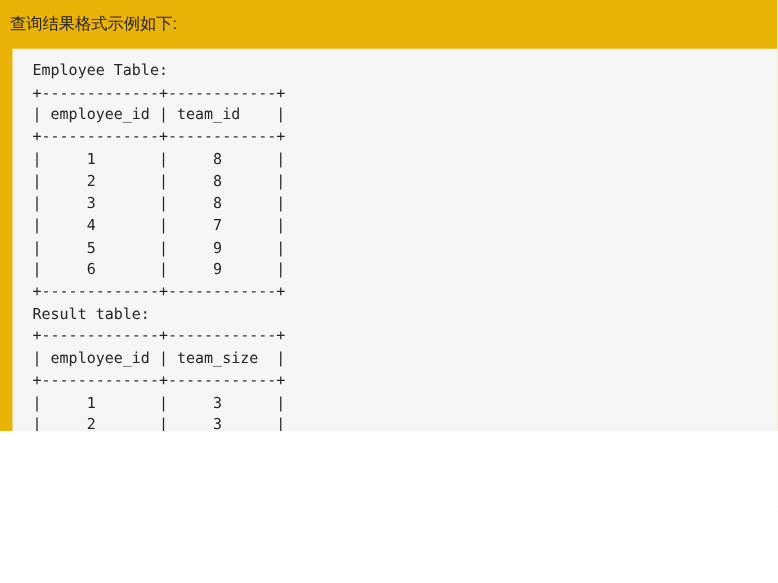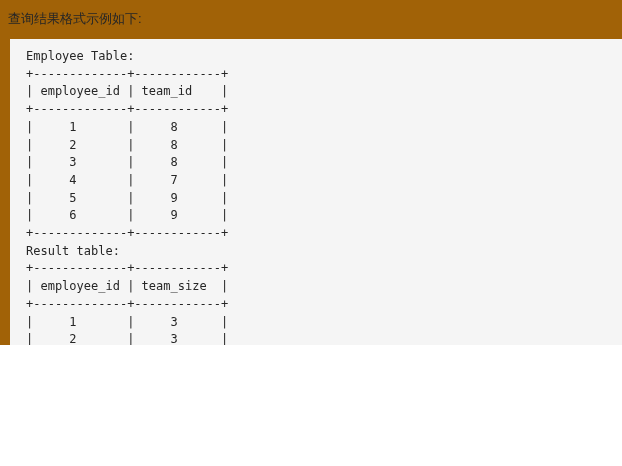--- a/index.html
+++ b/index.html
@@ -6,21 +6,21 @@
     margin: 0;
     padding: 0;
     background: #ffffff;
     font-family: "Liberation Sans", sans-serif;
   }
   .page {
     position: relative;
     width: 622px;
     height: 345px;
     overflow: hidden;
-    background: #a16207;
+    background: #eab308;
   }
   .intro {
     position: absolute;
     left: 8px;
     top: 10px;
     margin: 0;
     font-size: 13px;
     line-height: 17px;
     color: #262626;
     white-space: nowrap;

